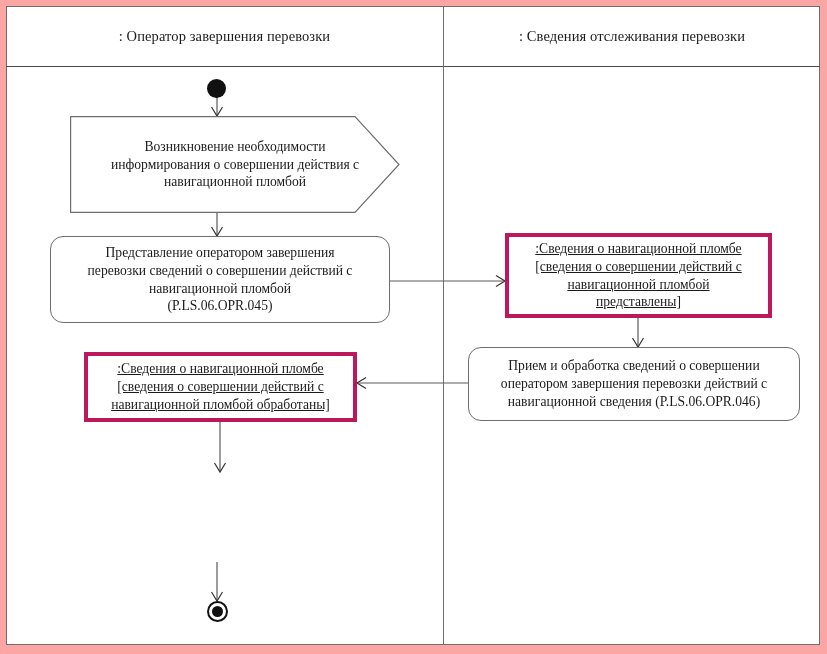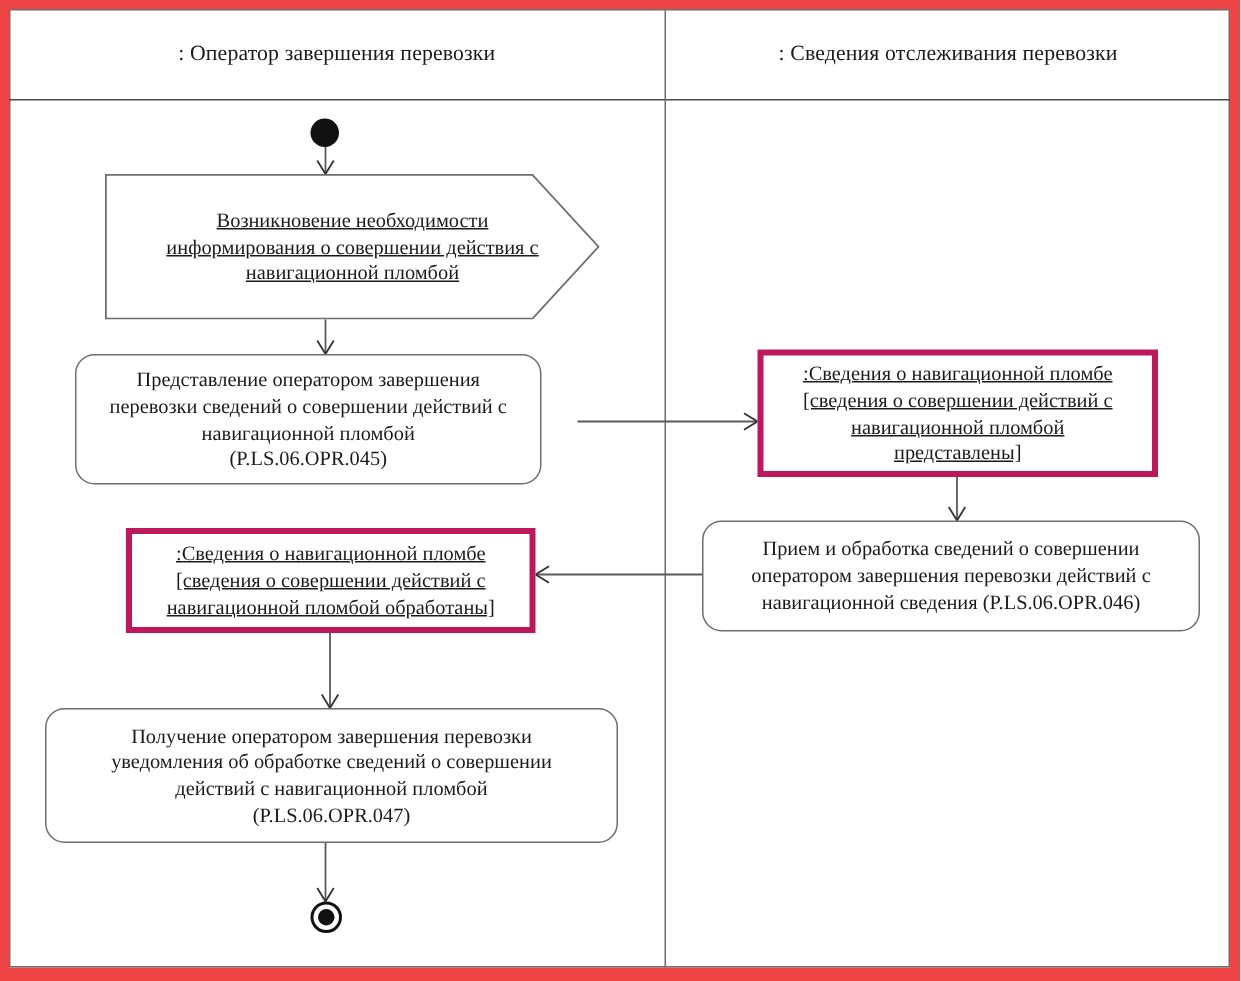--- a/index.html
+++ b/index.html
@@ -9,21 +9,21 @@
     background: #ffffff;
   }
   body {
     font-family: "Liberation Serif", "DejaVu Serif", serif;
     color: #1a1a1a;
   }
   #canvas {
     position: relative;
     width: 827px;
     height: 654px;
-    background: #ef4444;
+    background: #fca5a5;
     overflow: hidden;
   }
   
   .frame {
     position: absolute;
     left: 6px;
     top: 6px;
     width: 814px;
     height: 639px;
     border: 1px solid #6e6e6e;
@@ -86,21 +86,21 @@
     border-radius: 0;
     text-decoration: underline;
   }
   
   .signal { border: none; background: transparent; }
   .signal svg {
     position: absolute;
     left: 0; top: 0;
     width: 100%; height: 100%;
   }
-  .signal .txt { position: relative; z-index: 2; text-decoration: underline; }
+  .signal .txt { position: relative; z-index: 2; }
 
   
   .initial-node {
     position: absolute;
     width: 19px;
     height: 19px;
     border-radius: 50%;
     background: #111111;
   }
   .final-node {
@@ -185,21 +185,21 @@
 
   <div class="node signal" style="left:70px; top:116px; width:330px; height:97px;">
     <svg viewBox="0 0 330 97" preserveAspectRatio="none">
       <polygon points="0.6,0.6 285,0.6 329,48.5 285,96.4 0.6,96.4" fill="#ffffff" stroke="#6e6e6e" stroke-width="1.2" vector-effect="non-scaling-stroke"></polygon>
     </svg>
     <span class="txt">Возникновение необходимости
 информирования о совершении действия с
 навигационной пломбой</span>
   </div>
 
-  <div class="node activity" style="left:50px; top:236px; width:311px; height:87px;">
+  <div class="node activity" style="left:50px; top:236px; width:340px; height:87px;">
     <span class="txt">Представление оператором завершения
 перевозки сведений о совершении действий с
 навигационной пломбой
 (P.LS.06.OPR.045)</span>
   </div>
 
   <div class="node objectnode" style="left:505px; top:233px; width:267px; height:85px;">
     <span class="txt">:Сведения о навигационной пломбе
 [сведения о совершении действий с
 навигационной пломбой
@@ -211,22 +211,16 @@
 оператором завершения перевозки действий с
 навигационной сведения (P.LS.06.OPR.046)</span>
   </div>
 
   <div class="node objectnode" style="left:84px; top:352px; width:273px; height:70px;">
     <span class="txt">:Сведения о навигационной пломбе
 [сведения о совершении действий с
 навигационной пломбой обработаны]</span>
   </div>
 
-  <div class="node activity" style="left:30px; top:472px; width:382px; height:90px;">
-    <span class="txt">Получение оператором завершения перевозки
-уведомления об обработке сведений о совершении
-действий с навигационной пломбой
-(P.LS.06.OPR.047)</span>
-  </div>
 
   <div class="final-node" style="left:207px; top:601px;"></div>
 
 </div>
 
 </body></html>

